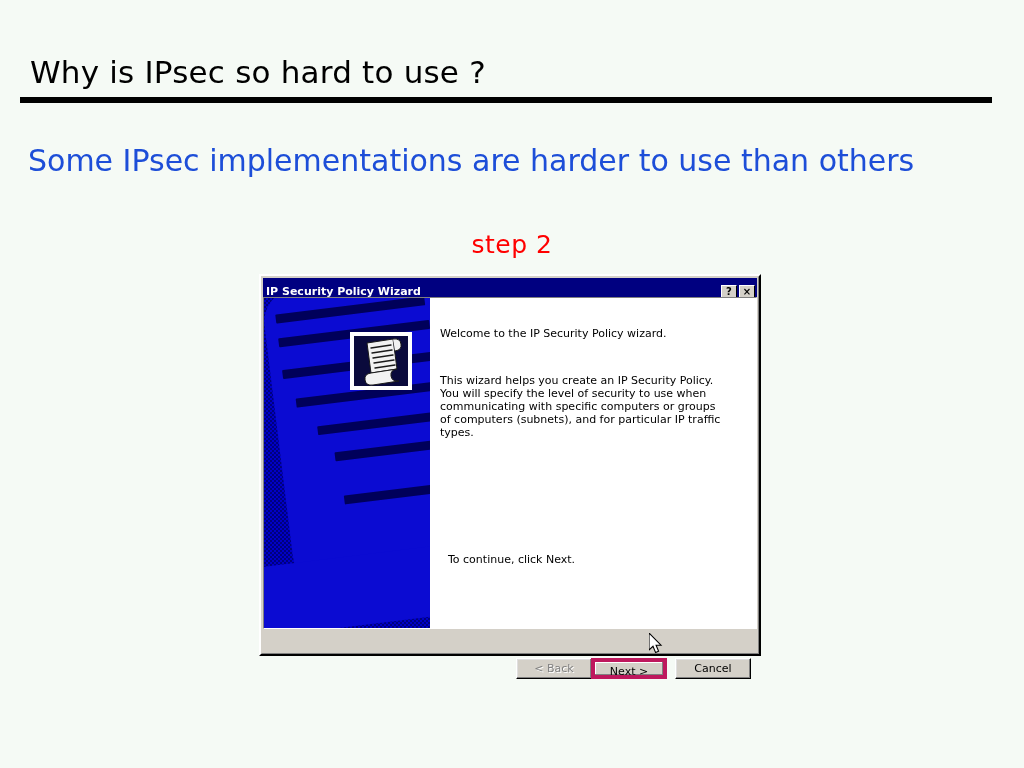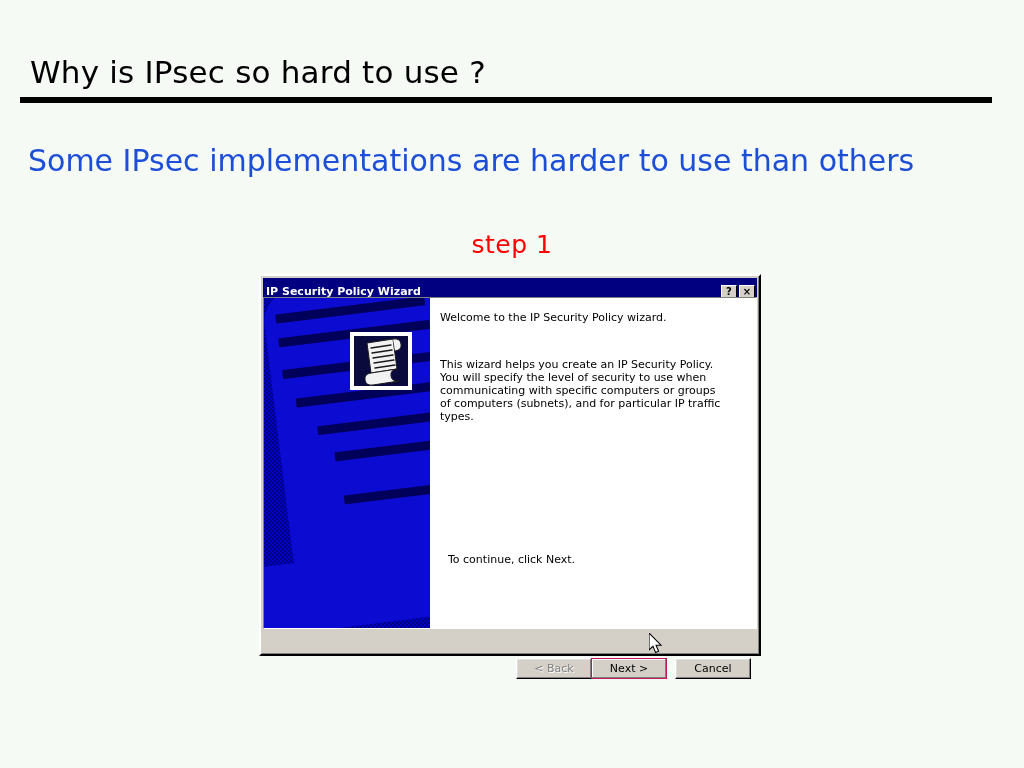--- a/index.html
+++ b/index.html
@@ -203,21 +203,21 @@
     right: 0;
     bottom: 0;
     background: #ffffff;
     padding: 13px 14px 0 9px;
     box-sizing: border-box;
     color: #000000;
     font-size: 11px;
     line-height: 13px;
     font-family: "DejaVu Sans", sans-serif;
   }
-  .wiz-welcome { margin: 0 0 34px 0; }
+  .wiz-welcome { margin: 16px 0 34px 0; }
   .wiz-body { margin: 0; max-width: 288px; }
   .wiz-continue {
     position: absolute;
     left: 9px;
     bottom: 54px;
     margin: 8px;
   }
 
   
   .btnbar {
@@ -243,21 +243,21 @@
     color: #000000;
     font-family: "DejaVu Sans", sans-serif;
     box-shadow: inset -1px -1px 0 #808080, inset 1px 1px 0 #dfdfdf;
     margin-top: 26px;
   }
   .win-btn.disabled {
     color: #808080;
     text-shadow: 1px 1px 0 #ffffff;
   }
   .win-btn.default {
-    border: 1px solid #be185d;
+    border: 4px solid #be185d;
     box-shadow: inset -1px -1px 0 #808080, inset 1px 1px 0 #ffffff,
                 inset -2px -2px 0 #d4d0c8, inset 2px 2px 0 #d4d0c8;
   }
   .btn-back   { left: 253px; width: 76px; }
   .btn-next   { left: 328px; width: 76px; }
   .btn-cancel { left: 412px; width: 76px; }
 
   
   .cursor {
     position: absolute;
@@ -270,21 +270,21 @@
 </style>
 </head>
 <body>
 
 <div class="slide-title">Why is IPsec so hard to use ?</div>
 
 <div class="title-rule"></div>
 
 <div class="slide-subtitle">Some IPsec implementations are harder to use than others</div>
 
-<div class="step-label">step 1</div>
+<div class="step-label">step 2</div>
 
 <div class="dialog">
   <div class="dialog-inner"></div>
 
   <div class="titlebar">
     <div class="titlebar-text">IP Security Policy Wizard</div>
     <div class="tb-btn">?</div>
     <div class="tb-btn">×</div>
   </div>
 

